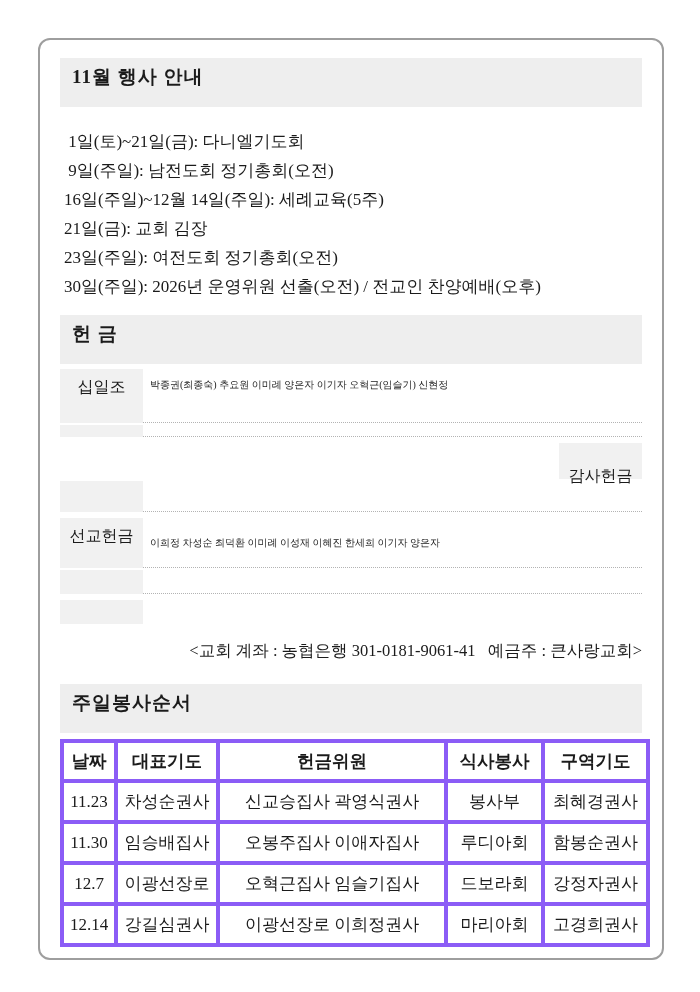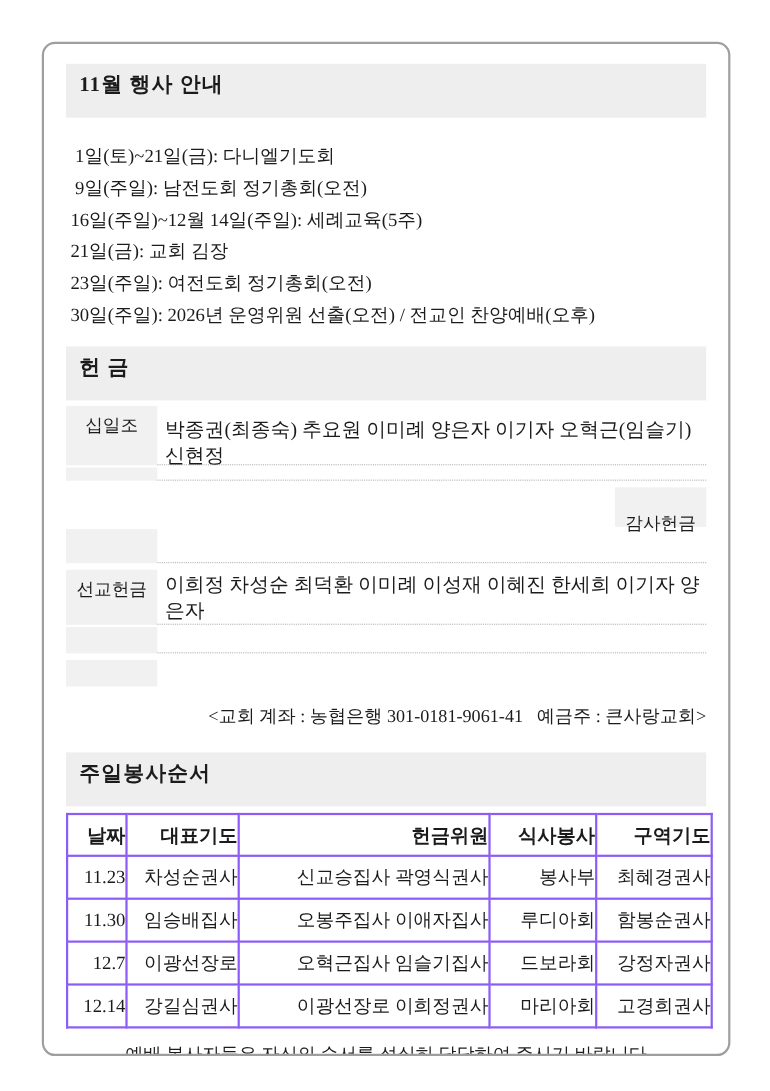--- a/index.html
+++ b/index.html
@@ -17,35 +17,35 @@
     padding:6px 0 17px 12px;letter-spacing:1px;
   }
   
   .events{margin:20px 0 12px 4px;}
   .event-line{white-space:pre;font-size:17px;line-height:29px;}
   .bar-offering{margin-top:14px;}
   
   .off-table{margin-top:5px;}
   .off-row{display:flex;margin-bottom:2px;justify-content:flex-end;}
   .off-row .lbl{width:83px;flex-shrink:0;background:#f1f1f1;text-align:center;font-size:16px;box-sizing:border-box;}
-  .off-row .val{flex:1;font-size:18px;padding-left:7px;display:flex;align-items:center;border-bottom:1px dotted #b3b3b3;box-sizing:border-box;}
+  .off-row .val{flex:1;font-size:10px;padding-left:7px;display:flex;align-items:center;border-bottom:1px dotted #b3b3b3;box-sizing:border-box;}
   .off-row.nodot .val{border-bottom:none;}
   .off-row.blockend{margin-bottom:6px;}
   .r1{height:54px}.r1 .val{align-items:flex-start;padding-top:9px}.r1 .lbl{padding-top:8px}
   .r2{height:12px}
   .r3{height:36px}.r3 .lbl{padding-top:23px}
   .r4{height:31px}
   .r5{height:50px}.r5 .lbl{padding-top:8px}
   .r6{height:24px}
   .r7{height:24px}
   .account{margin-top:16px;text-align:right;font-size:16.5px;white-space:pre;}
   .bar-duty{margin-top:22px;}
   
   table.duty{border-collapse:collapse;margin-top:6px;width:586px;table-layout:fixed;}
-  .duty th,.duty td{border:2px solid #8b5cf6;text-align:right;padding:0;overflow:hidden;}
+  .duty th,.duty td{border:4px solid #8b5cf6;text-align:center;padding:0;overflow:hidden;}
   .duty th{font-size:17.5px;font-weight:bold;height:36px;}
   .duty td{font-size:17px;height:37px;}
   .footer-note{margin-top:13px;text-align:center;font-size:16.5px;}
 </style>
 </head>
 <body>
 
 <div class="sheet">
 
   <section>

